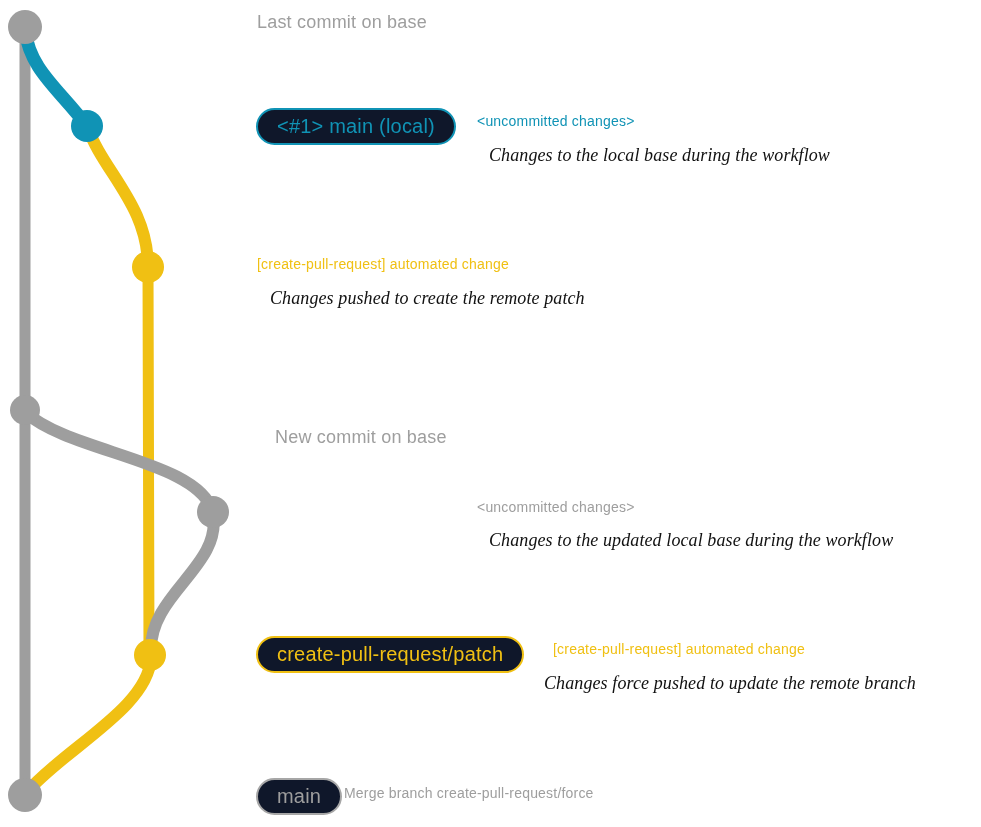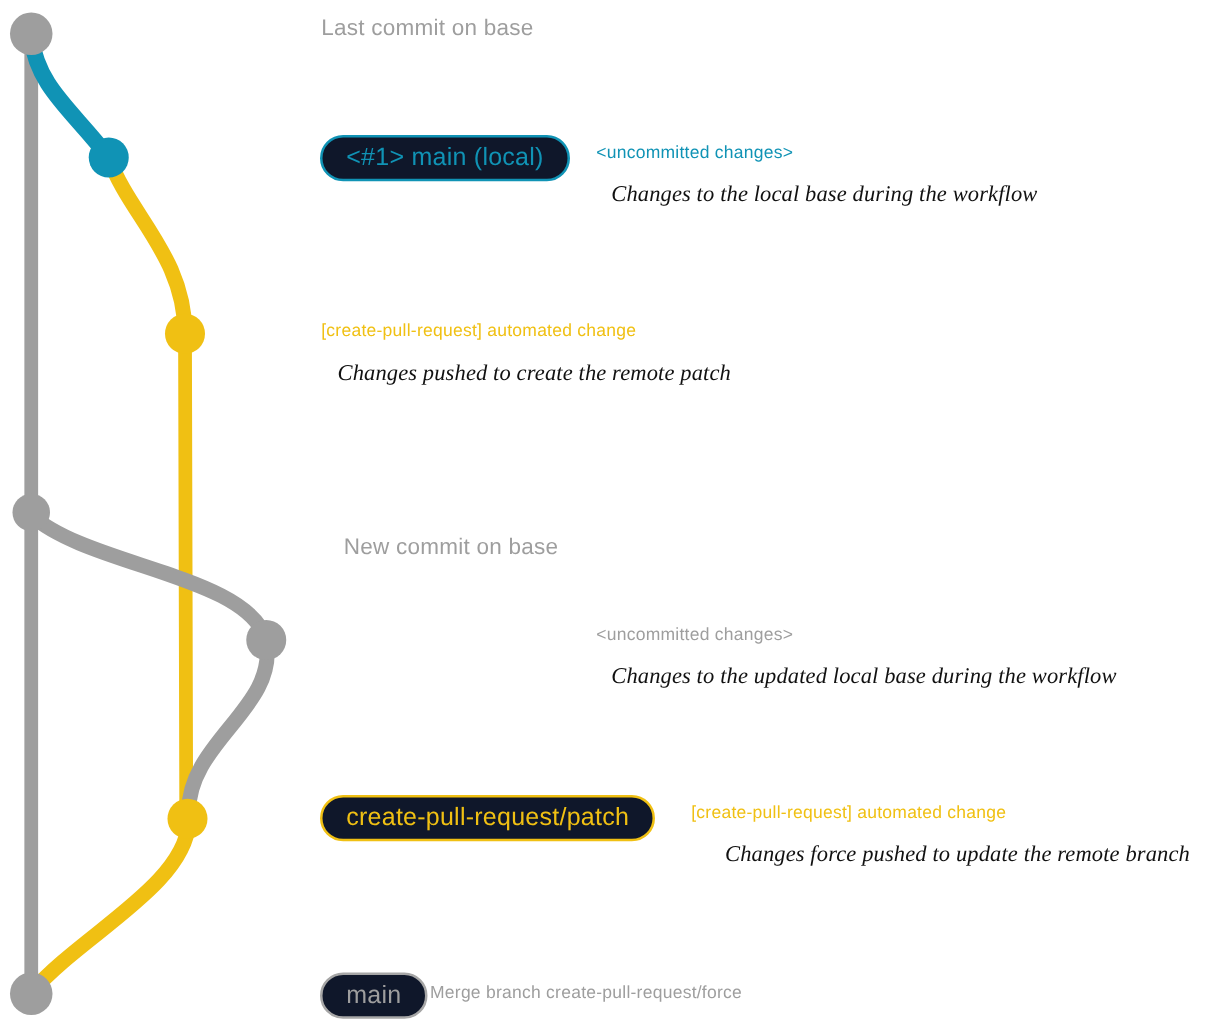--- a/index.html
+++ b/index.html
@@ -70,18 +70,18 @@
   <div class="abs ann yellow" style="left:257px;top:256px;">[create-pull-request] automated change</div>
   <div class="abs desc" style="left:270px;top:288px;">Changes pushed to create the remote patch</div>
 
   <div class="abs title" style="left:275px;top:399px;margin-top:28px;">New commit on base</div>
 
   <div class="abs ann gray" style="left:477px;top:499px;">&lt;uncommitted changes&gt;</div>
   <div class="abs desc" style="left:489px;top:530px;">Changes to the updated local base during the workflow</div>
 
   <div class="abs badge yellow" style="left:256px;top:636px;">create-pull-request/patch</div>
   <div class="abs ann yellow" style="left:553px;top:641px;">[create-pull-request] automated change</div>
-  <div class="abs desc" style="left:580px;top:673px;">Changes force pushed to update the remote branch</div>
+  <div class="abs desc" style="left:544px;top:673px;">Changes force pushed to update the remote branch</div>
 
   <div class="abs badge gray" style="left:256px;top:778px;">main</div>
   <div class="abs ann gray" style="left:344px;top:785px;">Merge branch create-pull-request/force</div>
 
 </div>
 
 </body></html>

